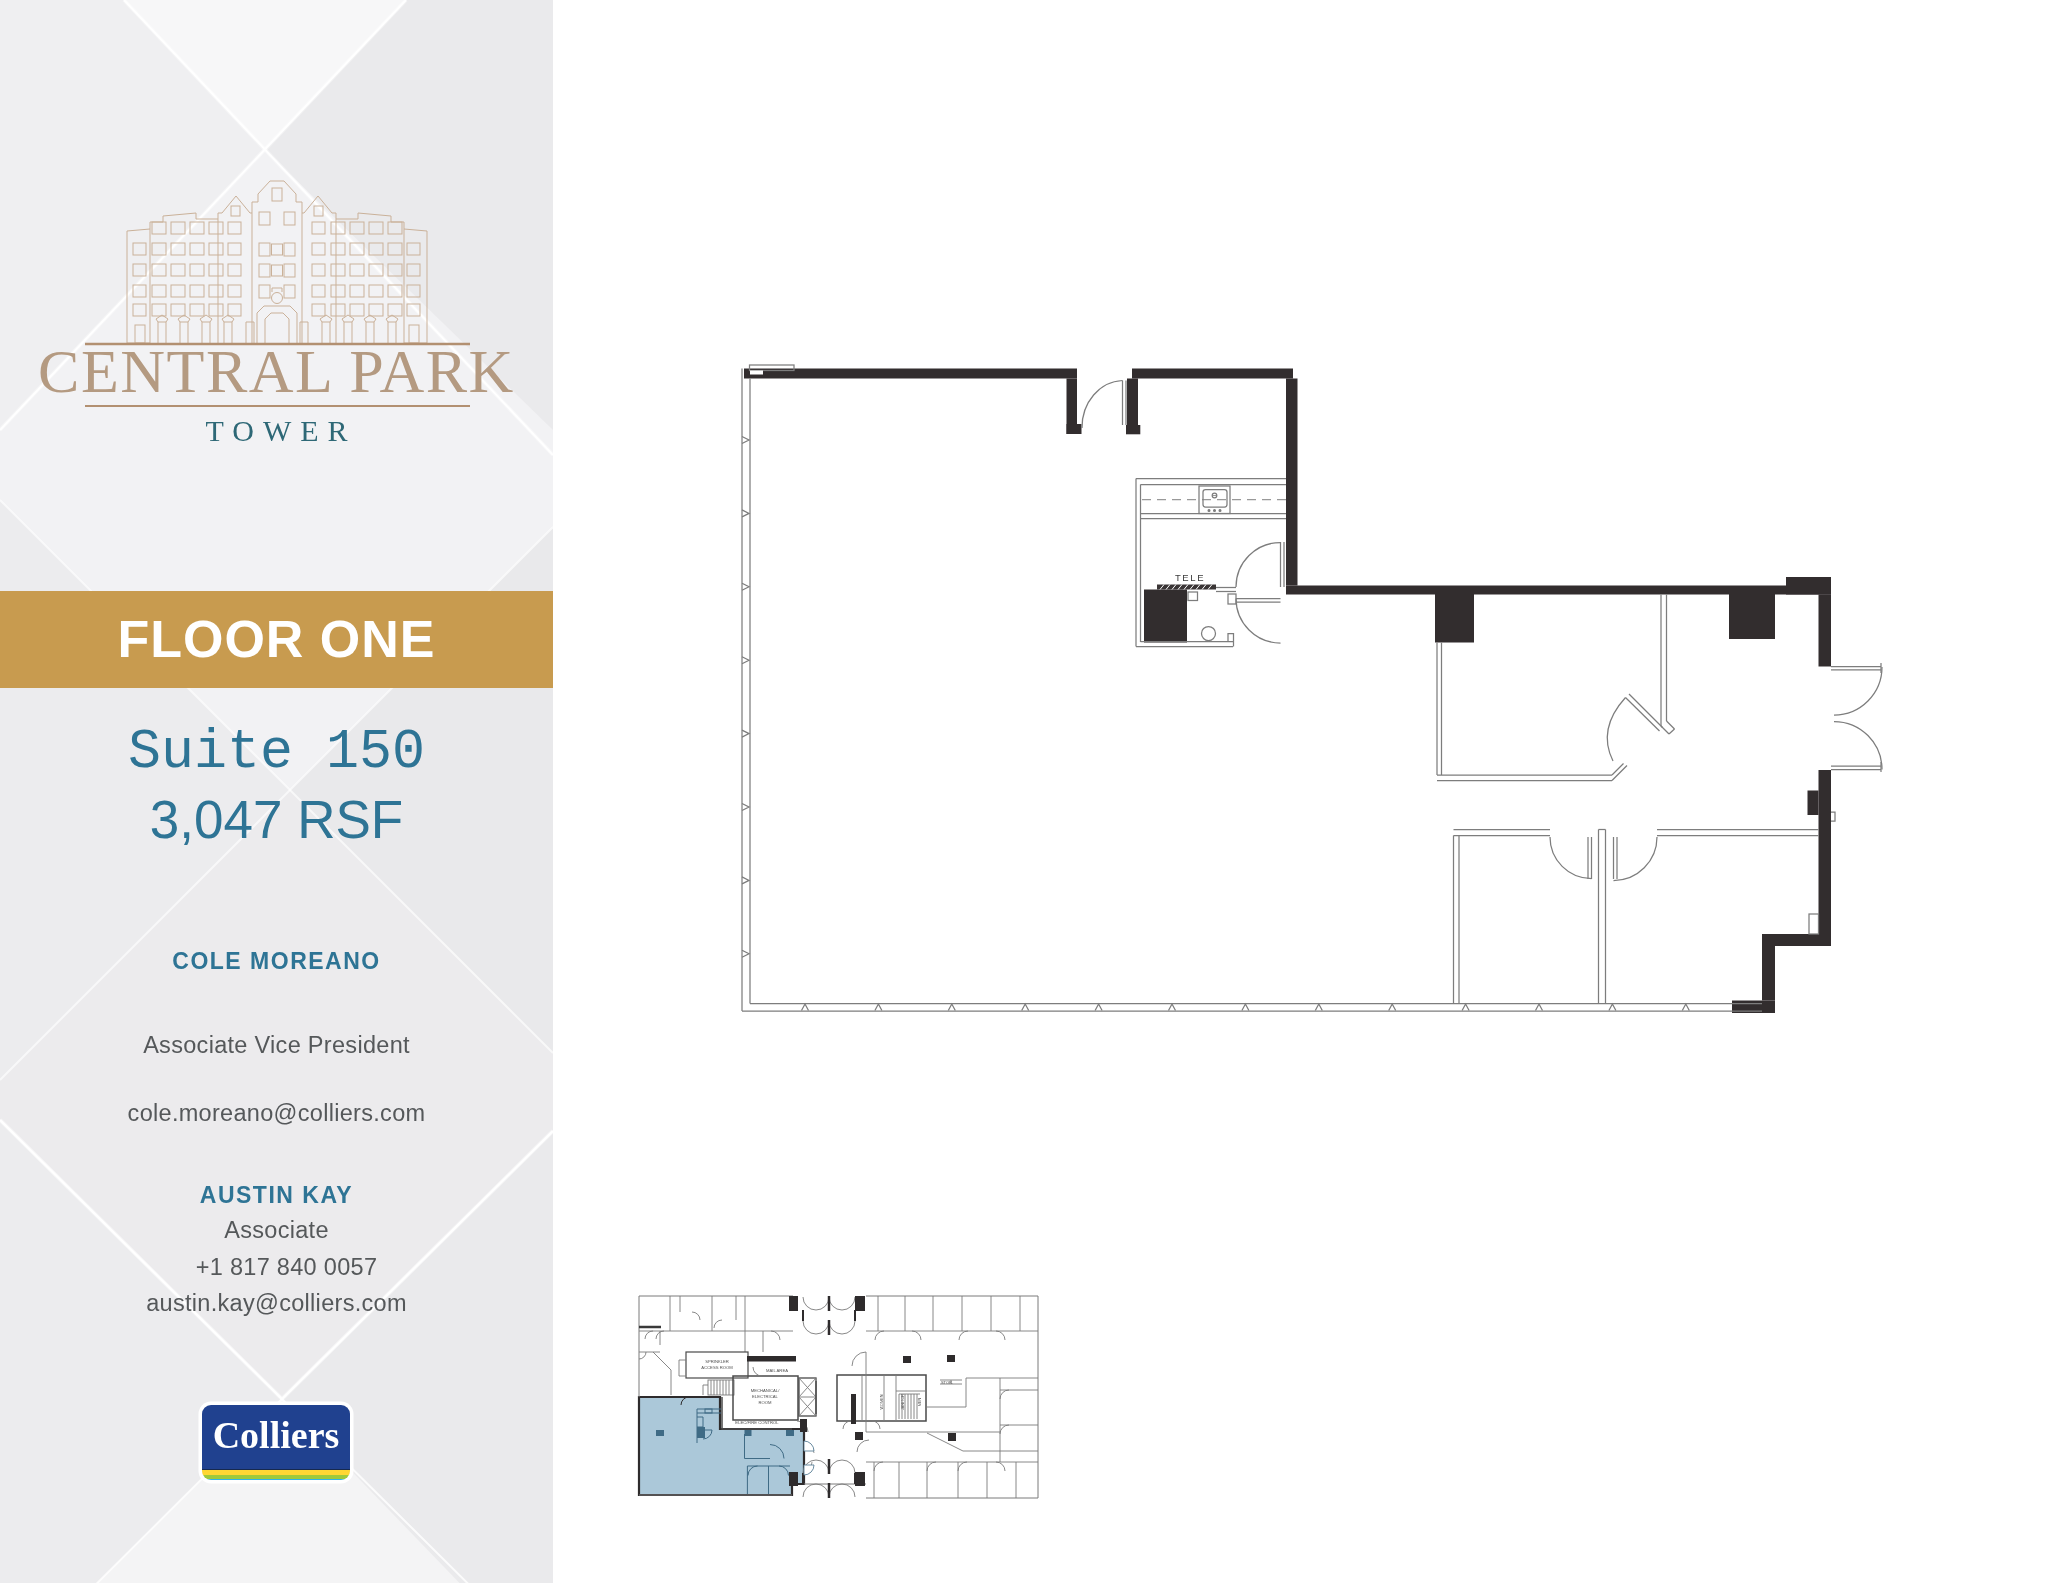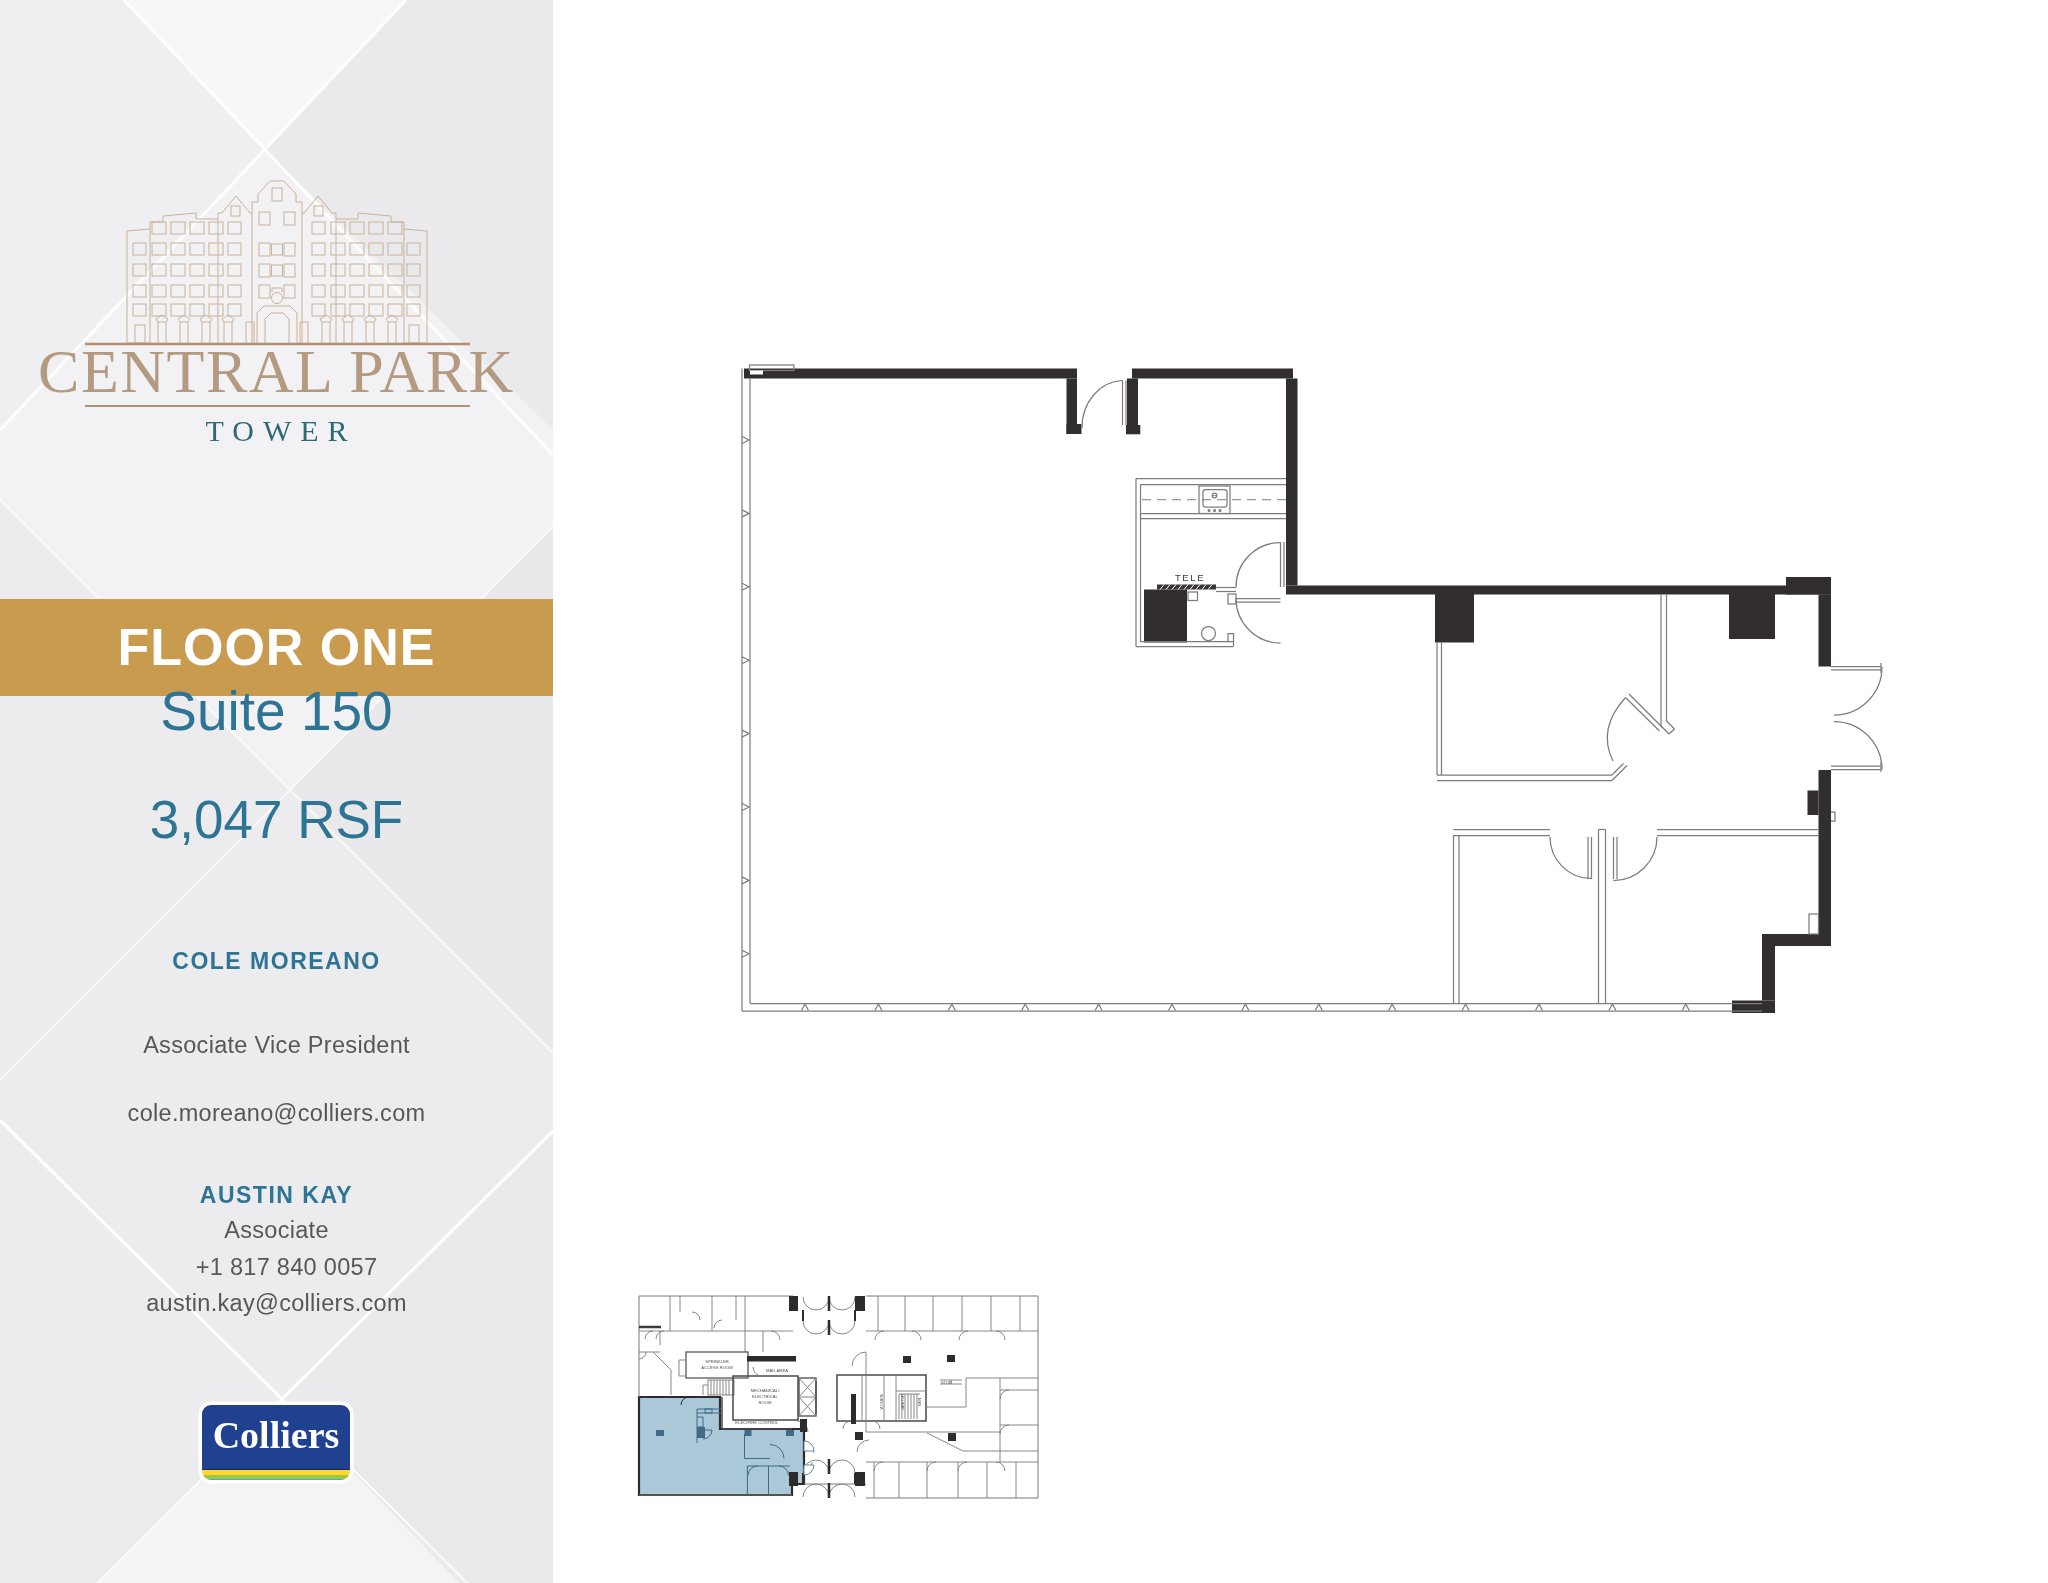--- a/index.html
+++ b/index.html
@@ -1,19 +1,19 @@
 <!DOCTYPE html>
 <html><head>
 <meta charset="utf-8">
 <style>
   html,body{margin:0;padding:0;background:#ffffff;}
   body{width:2048px;height:1583px;position:relative;overflow:hidden;font-family:"Liberation Sans",sans-serif;}
   #sidebar{position:absolute;left:0;top:0;width:553px;height:1583px;background:#ecebed;}
   .sbtext{position:absolute;left:0;width:553px;text-align:center;}
-  #goldband{position:absolute;left:0;top:591px;width:553px;height:97px;background:#c89b4f;margin-top:8px;}
+  #goldband{position:absolute;left:0;top:591px;width:553px;height:97px;background:#c89b4f;}
   #goldband .t{font-size:52px;font-weight:bold;color:#ffffff;letter-spacing:1px;line-height:97px;text-align:center;}
   .teal-big{font-size:55px;color:#2e7495;letter-spacing:0px;}
   .cname{font-size:23px;font-weight:bold;color:#2e7495;letter-spacing:1.5px;}
   .cline{font-size:23.5px;color:#55585a;letter-spacing:0.3px;}
   #colliers{position:absolute;left:202px;top:1405px;width:148px;height:75px;border-radius:9px;
     box-shadow:0 0 0 3.5px #ffffff;background:linear-gradient(to bottom,#20418f 0px,#20418f 63.5px,#16294f 63.5px,#16294f 65px,#ffd733 65px,#ffd733 70.5px,#9fc93b 70.5px,#9fc93b 73.5px,#32b4e6 73.5px,#32b4e6 79px,#ffffff 79px,#ffffff 80.5px,#e93c3c 80.5px,#e93c3c 85px);}
   #colliers .w{font-family:"Liberation Serif",serif;font-weight:bold;color:#ffffff;font-size:38px;text-align:center;line-height:61px;}
   svg{position:absolute;left:0;top:0;}
 </style>
 </head>
@@ -152,21 +152,21 @@
       </g>
     </g>
     <line x1="85" y1="344" x2="470" y2="344" stroke="#b29071" stroke-width="2.5"></line>
     <line x1="85" y1="406" x2="470" y2="406" stroke="#b29071" stroke-width="2"></line>
   </svg>
   <div class="sbtext" style="top:336px;font-family:'Liberation Serif',serif;font-size:62px;color:#b49a81;letter-spacing:1.5px;">CENTRAL PARK</div>
   <div class="sbtext" style="top:414px;font-family:'Liberation Serif',serif;font-size:30px;color:#2e6876;letter-spacing:9px;text-indent:9px;">TOWER</div>
   <div id="goldband">
       <div class="t">FLOOR ONE</div>
     </div>
-  <div class="sbtext teal-big" style="top:679px;">Suite 150</div>
+  <div class="sbtext teal-big" style="top:721px;font-family:Liberation Mono, monospace;">Suite 150</div>
   <div class="sbtext teal-big" style="top:789px;font-size:53px;">3,047 RSF</div>
   <div class="sbtext cname" style="top:948px;">COLE MOREANO</div>
   <div class="sbtext cline" style="top:1032px;">Associate Vice President</div>
   <div class="sbtext cname" style="top:1182px;">AUSTIN KAY</div>
   <div class="sbtext cline" style="top:1100px;">cole.moreano@colliers.com</div>
   <div class="sbtext cline" style="top:1217px;">Associate</div>
   <div class="sbtext cline" style="top:1254px;margin-left:10px;">+1 817 840 0057</div>
   <div class="sbtext cline" style="top:1290px;">austin.kay@colliers.com</div>
   <div id="colliers">
       <div class="w">Colliers</div>

